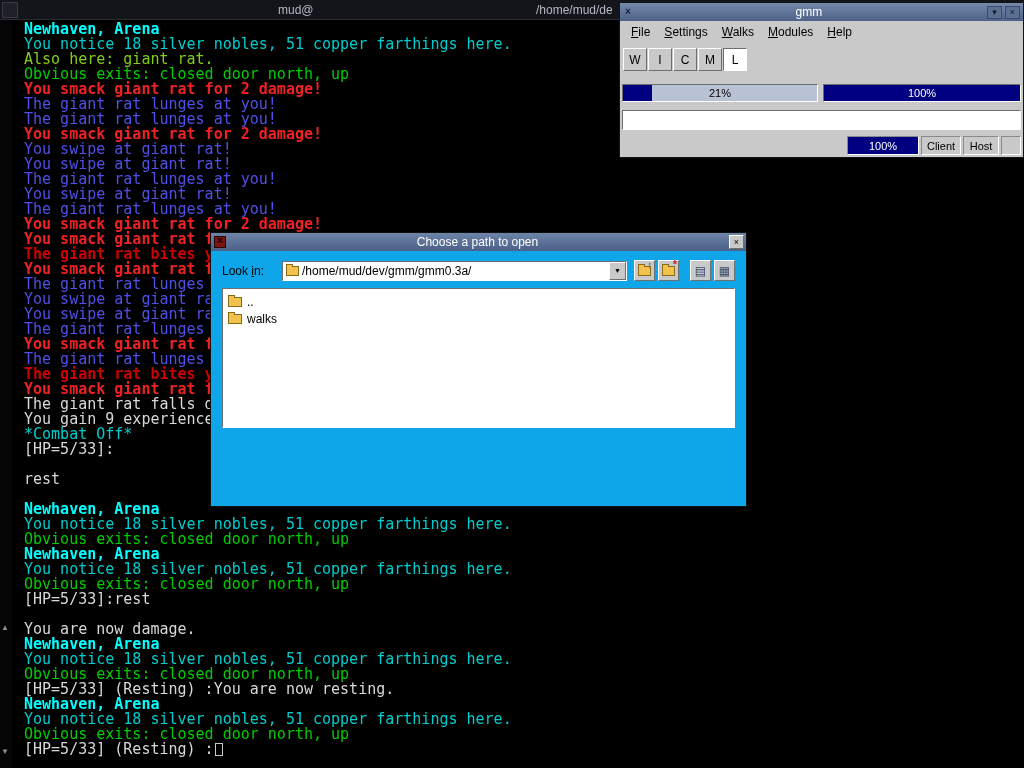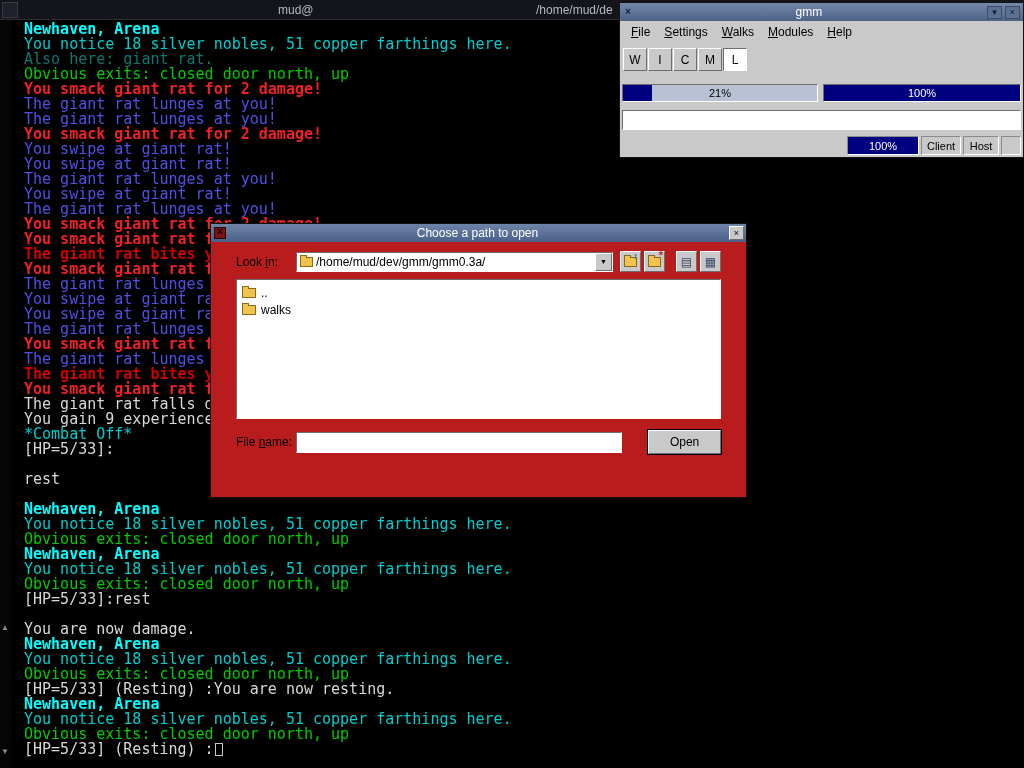--- a/index.html
+++ b/index.html
@@ -45,27 +45,27 @@
   .gmm-input{display:block;margin:8px 2px 0;width:399px;height:20px;background:#fff;font-size:12px;padding:0 3px;outline:none;}
   .gmm-statusbar{display:flex;gap:2px;margin:6px 2px 0;height:19px;align-items:stretch;}
   .sb-spacer{flex:1;}
   .sb-panel{border:1px solid;border-color:#8a8a8a #ffffff #ffffff #8a8a8a;display:flex;align-items:center;justify-content:center;font-size:11px;color:#000;}
   .sb-progress{width:72px;background:#000080;color:#fff;}
   .sb-client{width:40px;}
   .sb-host{width:36px;}
   .sb-grip{width:20px;}
 
   
-  .dlg{position:absolute;left:210px;top:223px;width:537px;height:275px;background:#b91c1c;border:1px solid #101010;}
+  .dlg{position:absolute;left:210px;top:232px;width:537px;height:275px;background:#0ea5e9;border:1px solid #101010;}
   .dlg-titlebar{height:18px;background:linear-gradient(180deg,#6e84a8,#4a6088);display:flex;align-items:center;color:#fff;font-size:12px;}
   .dlg-wm-icon{width:12px;height:12px;margin-left:3px;background:#7c1414;border:1px solid #2a0505;position:relative;overflow:hidden;}
   .dlg-wm-icon::after{content:"×";position:absolute;left:2px;top:-2px;color:#1a0202;font-size:11px;font-weight:bold;line-height:11px;}
   .dlg-title{flex:1;text-align:center;}
   .dlg-close{width:15px;height:14px;margin-right:2px;color:#000;font-size:9px;display:flex;align-items:center;justify-content:center;line-height:9px;}
-  .dlg-body{padding:9px 25px 10px;font-size:12px;color:#000;}
+  .dlg-body{padding:9px 11px 10px;font-size:12px;color:#000;}
   .row1{display:flex;align-items:center;margin-bottom:7px;}
   .dlg-label{width:60px;flex:none;}
   .u{text-decoration:underline;}
   .combo{height:20px;background:#fff;display:flex;align-items:center;font-size:12px;color:#000;}
   .combo.path-combo{width:347px;}
   .combo-text{flex:1;padding-left:3px;white-space:nowrap;overflow:hidden;}
   .combo-arrow{width:17px;height:18px;flex:none;display:flex;align-items:center;justify-content:center;font-size:7px;color:#000;}
   .mini-folder{position:relative;width:13px;height:10px;background:#f2c24e;border:1px solid #8a6a14;margin:0 0 0 3px;flex:none;}
   .mini-folder::before{content:"";position:absolute;left:-1px;top:-3px;width:5px;height:2px;background:#f2c24e;border:1px solid #8a6a14;border-bottom:none;}
   .dlg-toolbar{display:flex;margin-left:7px;gap:3px;}
@@ -96,21 +96,21 @@
       <span class="term-title">mud@</span>
       <span class="term-title-path">/home/mud/de</span>
     </div>
     <div class="term-scrollstrip">
       <span class="scroll-up">▲</span>
       <span class="scroll-down">▼</span>
     </div>
     <div class="term-output">
         <div class="tline" style="color: rgb(0, 255, 255); font-weight: bold;">Newhaven, Arena</div>
         <div class="tline" style="color: rgb(0, 205, 205);">You notice 18 silver nobles, 51 copper farthings here.</div>
-        <div class="tline" style="color: #0f766e;">Also here: giant rat.</div>
+        <div class="tline" style="color: #84cc16;">Also here: giant rat.</div>
         <div class="tline" style="color: rgb(0, 205, 0);">Obvious exits: closed door north, up</div>
         <div class="tline" style="color: rgb(238, 34, 34); font-weight: bold;">You smack giant rat for 2 damage!</div>
         <div class="tline" style="color: rgb(80, 80, 232);">The giant rat lunges at you!</div>
         <div class="tline" style="color: rgb(80, 80, 232);">The giant rat lunges at you!</div>
         <div class="tline" style="color: rgb(238, 34, 34); font-weight: bold;">You smack giant rat for 2 damage!</div>
         <div class="tline" style="color: rgb(80, 80, 232);">You swipe at giant rat!</div>
         <div class="tline" style="color: rgb(80, 80, 232);">You swipe at giant rat!</div>
         <div class="tline" style="color: rgb(80, 80, 232);">The giant rat lunges at you!</div>
         <div class="tline" style="color: rgb(80, 80, 232);">You swipe at giant rat!</div>
         <div class="tline" style="color: rgb(80, 80, 232);">The giant rat lunges at you!</div>
@@ -231,23 +231,18 @@
           <div class="file-item">
             <span class="folder-icon"></span>
             <span class="file-label">..</span>
           </div>
           <div class="file-item">
             <span class="folder-icon"></span>
             <span class="file-label">walks</span>
           </div>
         </div>
 
-      <div class="frow">
-        <span class="dlg-label"><span>File </span><span class="u">n</span><span>ame:</span></span>
-        <input class="field sunken" value="" style="">
-        <span class="dlg-btn raised default">Open</span>
-      </div>
 
 
     </div>
   </div>
 
 </div>
 
 </body></html>

